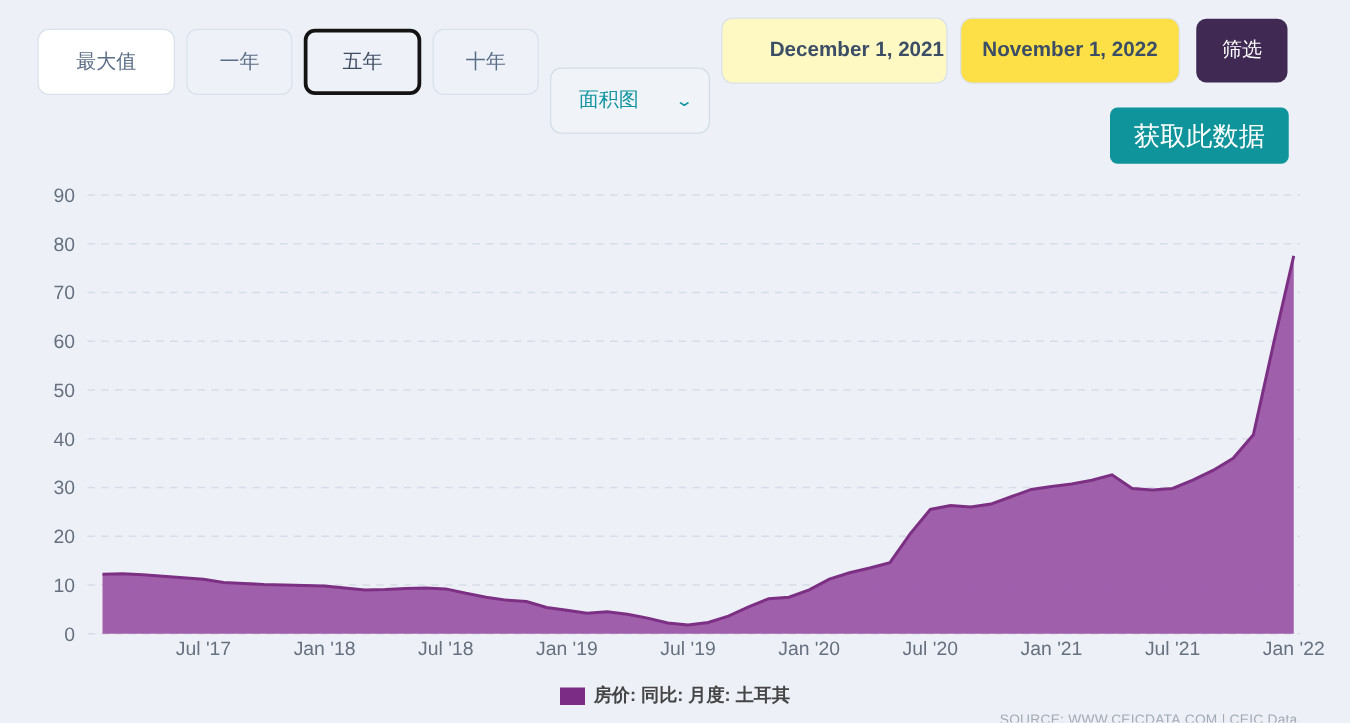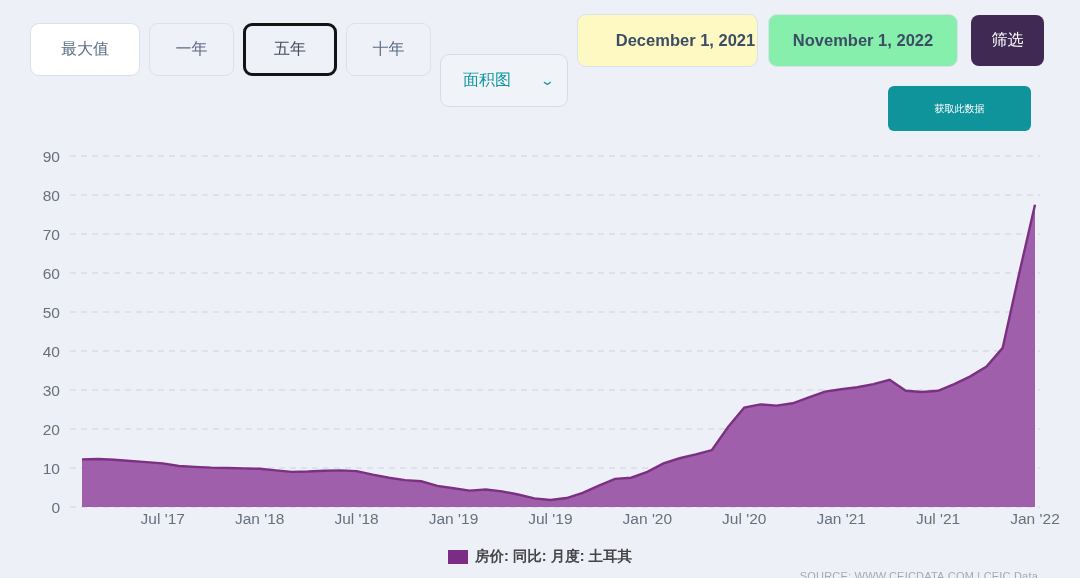--- a/index.html
+++ b/index.html
@@ -34,31 +34,31 @@
     padding:0 14px 0 22px; cursor:pointer;margin-top:40px;
   }
   .chev { font-size:13px; color:#1195a0; transform:scaleX(1.4); }
   .datebox {
     height:53px; border:1px solid #d9e1ea; border-radius:9px;
     font-size:16.5px; font-weight:bold; color:#3c4d66;
     display:flex; align-items:center; justify-content:center;
     cursor:pointer;
   }
   .datebox.from { width:181px; background:#fef9c3;padding-left:36px; }
-  .datebox.to   { width:190px; background:#86efac; margin-left:1px; }
+  .datebox.to   { width:176px; background:#fde047; margin-left:1px;border-radius:10px; }
   .filter-btn {
     width:73px; height:51px; margin-left:4px; margin-top:1px;
     background:#402a54; border:none; border-radius:8px;
     color:#ffffff; font-size:16px; cursor:pointer;
     display:flex; align-items:center; justify-content:center;
   }
   .getdata-btn {
     position:absolute; top:86px; left:888px; width:143px; height:45px;
     background:#10949c; border:none; border-radius:6px;
-    color:#ffffff; font-size:10px; cursor:pointer;
+    color:#ffffff; font-size:21px; cursor:pointer;
     display:flex; align-items:center; justify-content:center;
   }
   
   .chart-wrap { position:absolute; top:130px; left:0; width:1080px; height:412px; }
   svg text { font-family:"Liberation Sans","DejaVu Sans",sans-serif; }
   .axis-label { fill:#66707f; font-size:15.5px; }
   
   .legend {
     position:absolute; top:547px; left:0; width:1080px;
     display:flex; align-items:center; justify-content:center; gap:7px;

